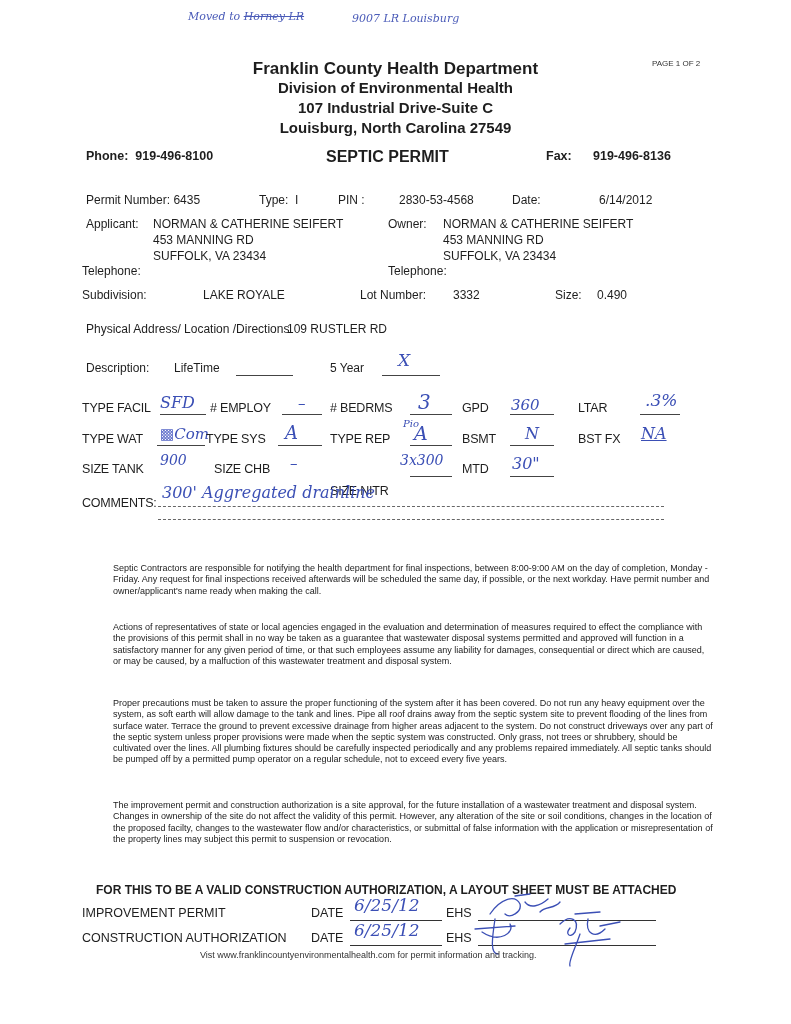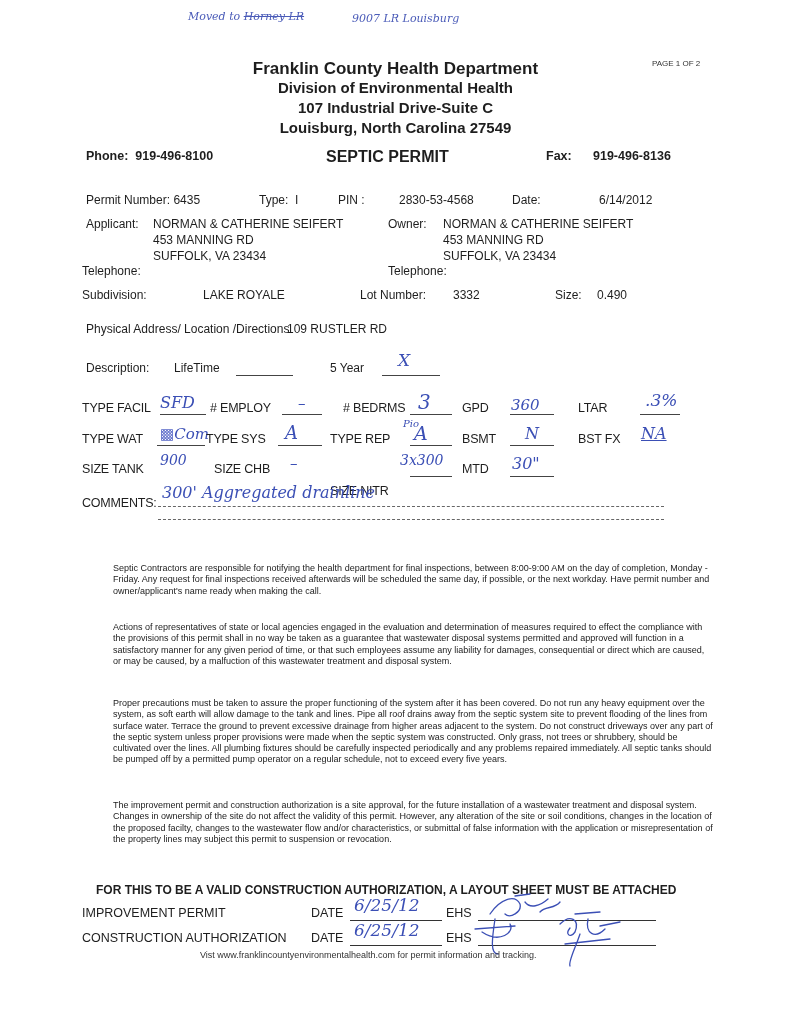--- a/index.html
+++ b/index.html
@@ -87,21 +87,21 @@
 <div class="abs lbl" style="left:330px; top:361px;">5 Year</div>
 <div class="blank" style="left:382px; top:375px; width:58px;"></div>
 <div class="abs hand" style="left:398px; top:350px; font-size:17px;">X</div>
 
 <div class="abs form-lbl" style="left:82px; top:401px;">TYPE FACIL</div>
 <div class="blank" style="left:160px; top:414px; width:46px;"></div>
 <div class="abs hand" style="left:160px; top:393px; font-size:16px;">SFD</div>
 <div class="abs form-lbl" style="left:210px; top:401px;"># EMPLOY</div>
 <div class="blank" style="left:282px; top:414px; width:40px;"></div>
 <div class="abs hand" style="left:298px; top:394px; font-size:15px;">–</div>
-<div class="abs form-lbl" style="left:330px; top:401px;margin-left:13px;"># BEDRMS</div>
+<div class="abs form-lbl" style="left:330px; top:401px;"># BEDRMS</div>
 <div class="blank" style="left:410px; top:414px; width:42px;"></div>
 <div class="abs hand" style="left:418px; top:390px; font-size:20px;">3</div>
 <div class="abs form-lbl" style="left:462px; top:401px;">GPD</div>
 <div class="blank" style="left:510px; top:414px; width:44px;"></div>
 <div class="abs hand" style="left:511px; top:396px; font-size:15px;">360</div>
 <div class="abs form-lbl" style="left:578px; top:401px;">LTAR</div>
 <div class="blank" style="left:640px; top:414px; width:40px;"></div>
 <div class="abs hand" style="left:645px; top:390px; font-size:17px;">.3%</div>
 
 <div class="abs form-lbl" style="left:82px; top:432px;">TYPE WAT</div>

